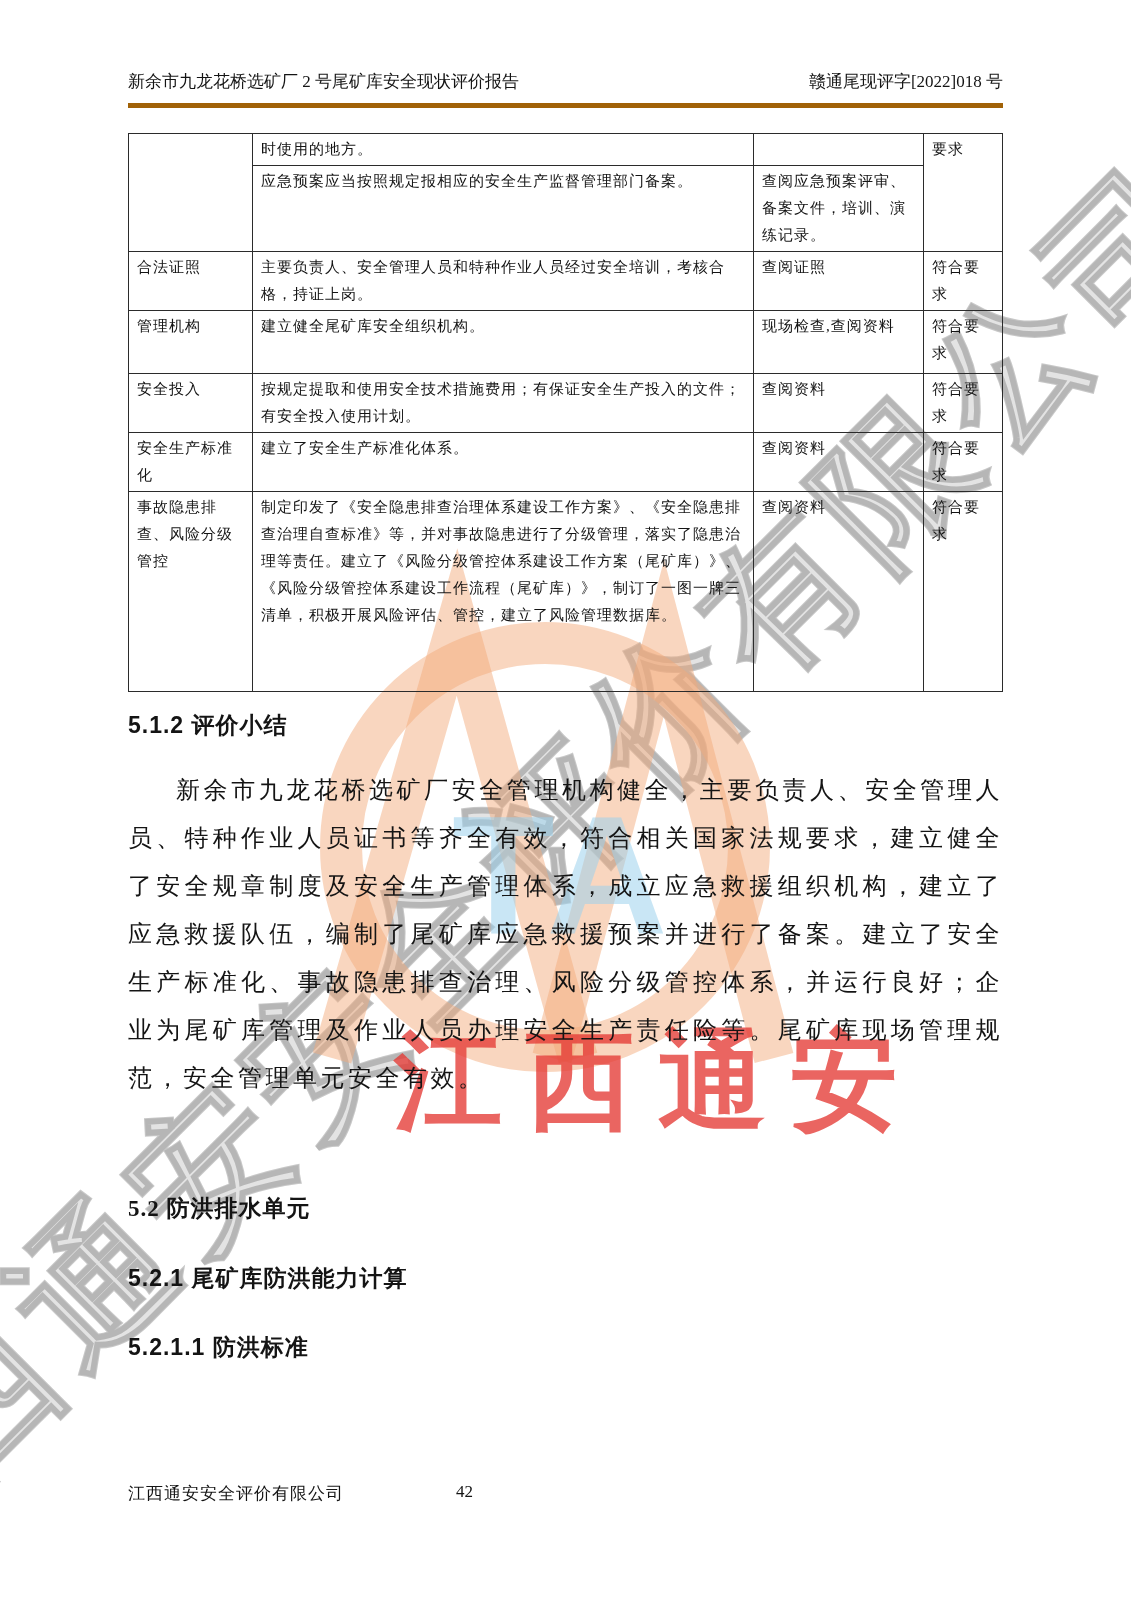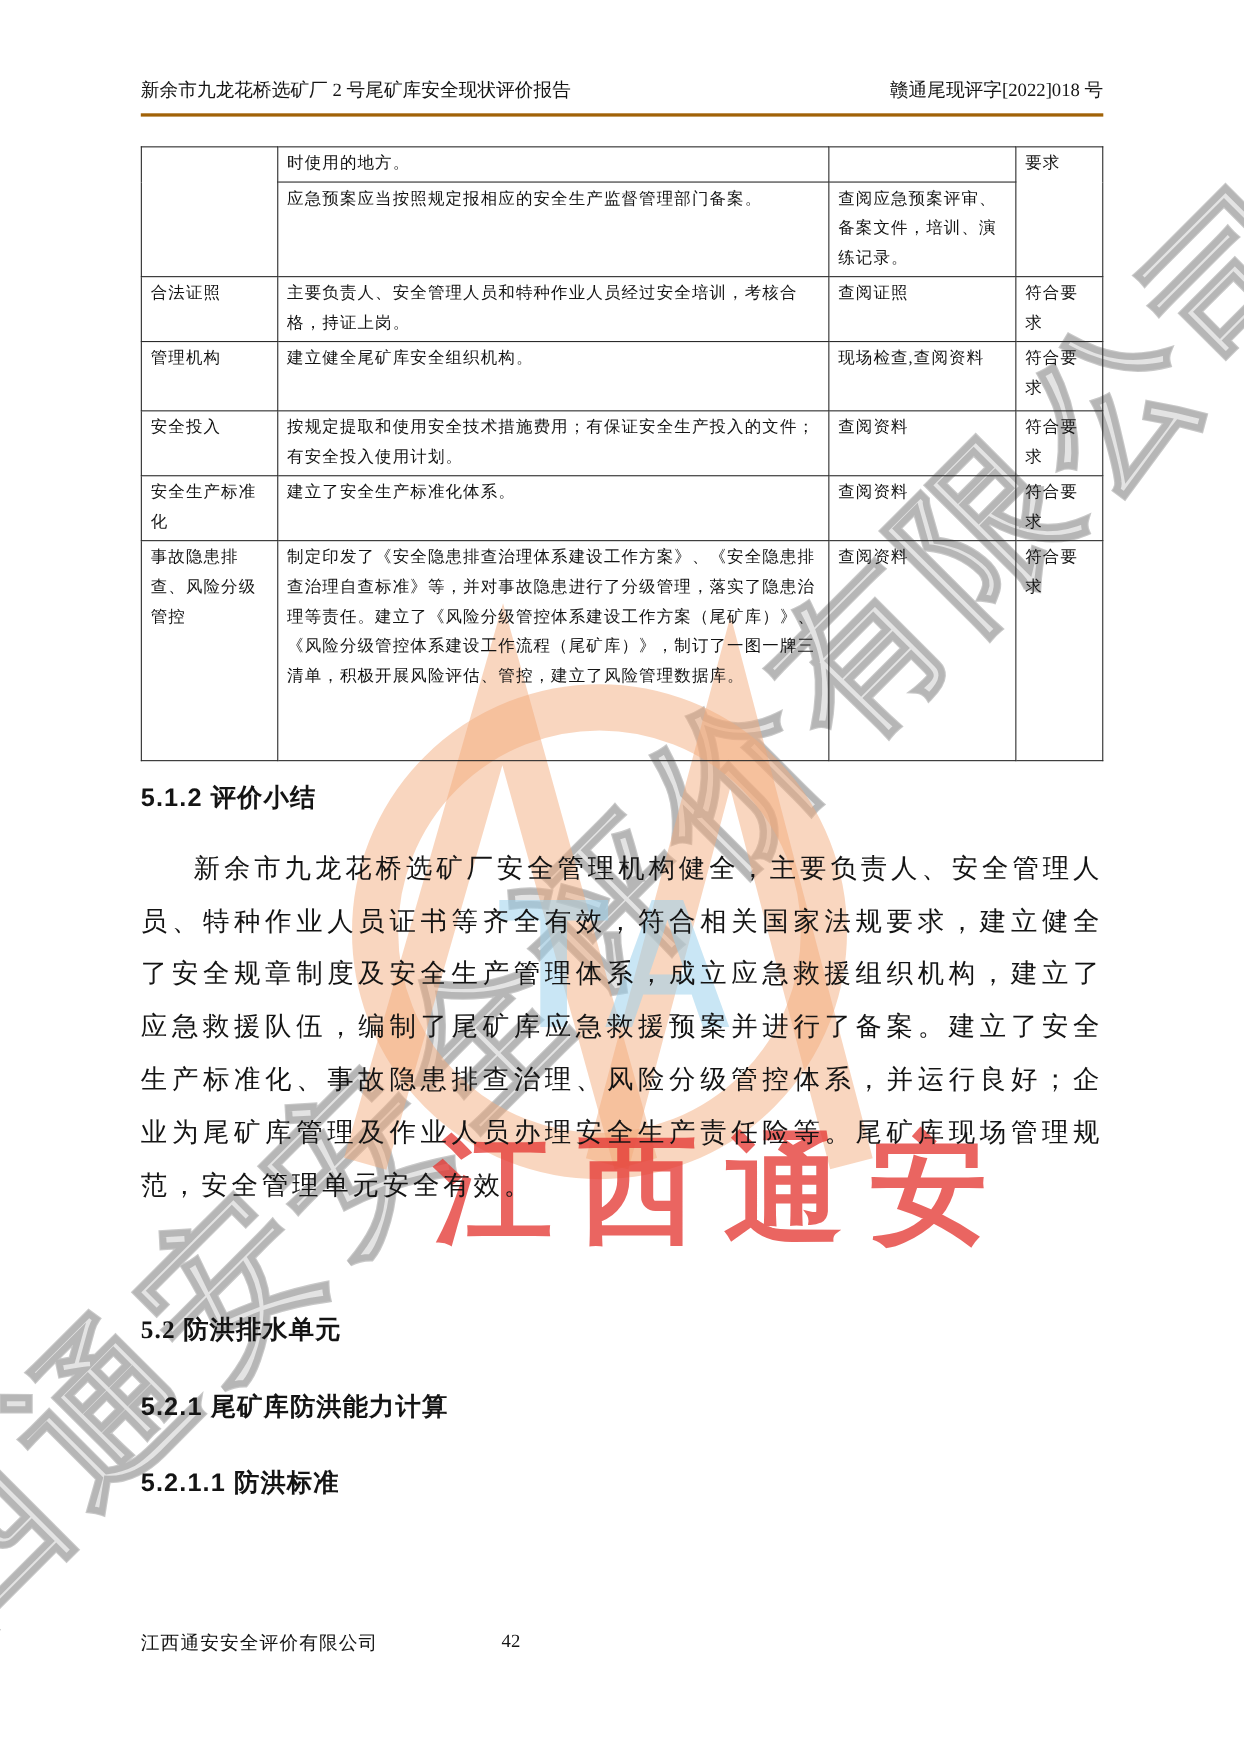--- a/index.html
+++ b/index.html
@@ -29,21 +29,21 @@
   .wm-red{
     position:absolute;left:394px;top:1024px;line-height:1.05;
     font-family:"Liberation Sans","DejaVu Sans",sans-serif;font-weight:bold;
     font-size:108px;letter-spacing:24px;color:rgba(228,58,52,0.78);white-space:nowrap;
   }
   
   .content{position:absolute;inset:0;z-index:1;}
   .hdr{
     position:absolute;left:128px;top:70px;width:875px;height:33px;
     display:flex;justify-content:space-between;align-items:flex-start;
-    font-size:17px;border-bottom:3px solid #a16207;
+    font-size:17px;border-bottom:5px solid #a16207;
   }
   
   table.doc{
     position:absolute;left:128px;top:133px;width:874px;
     border-collapse:collapse;table-layout:fixed;
     font-size:15px;line-height:27px;letter-spacing:1px;
   }
   table.doc td{
     border:1.5px solid #2b2b2b;vertical-align:top;
     padding:2px 8px;background:transparent;word-break:break-all;

